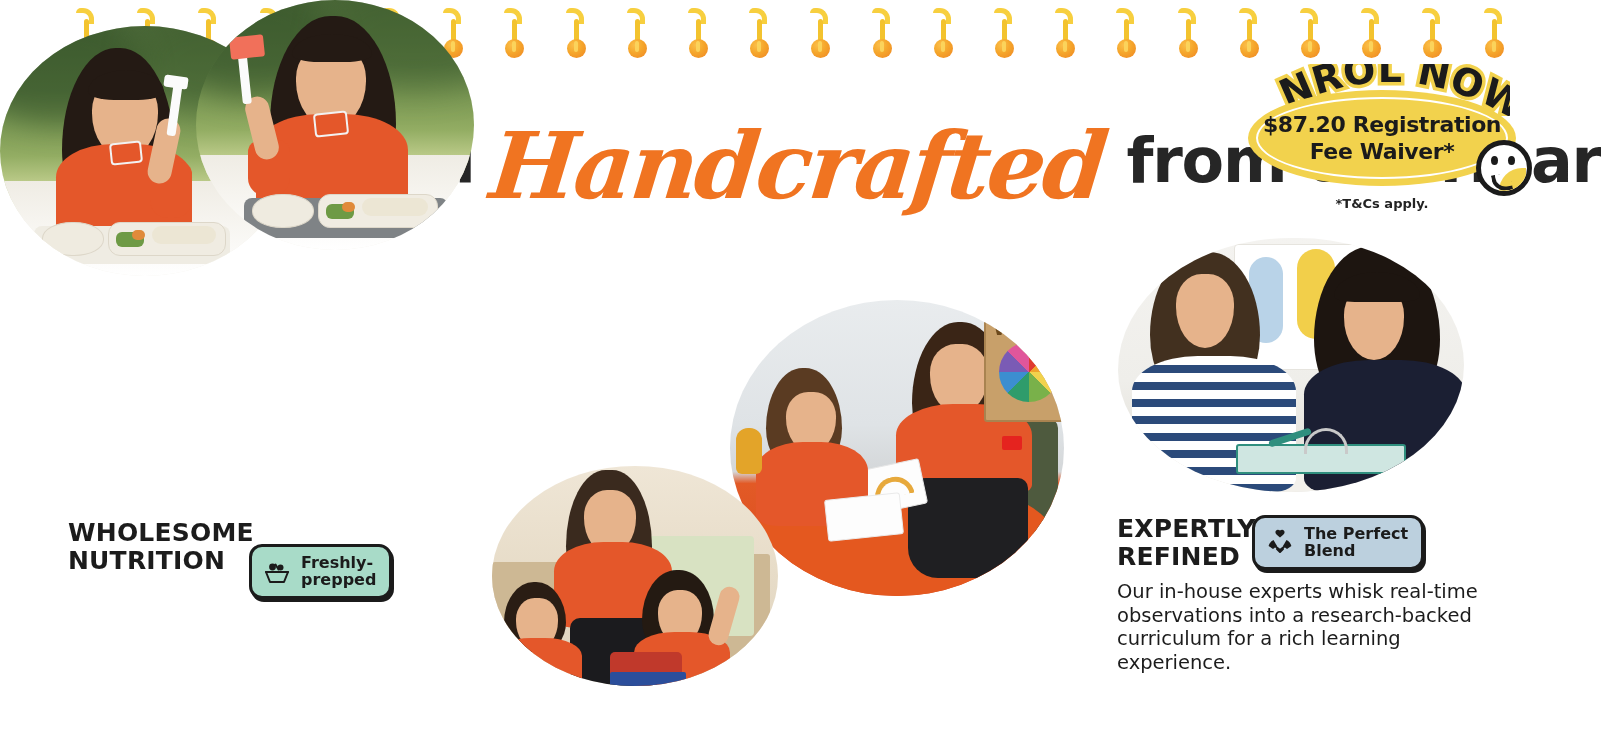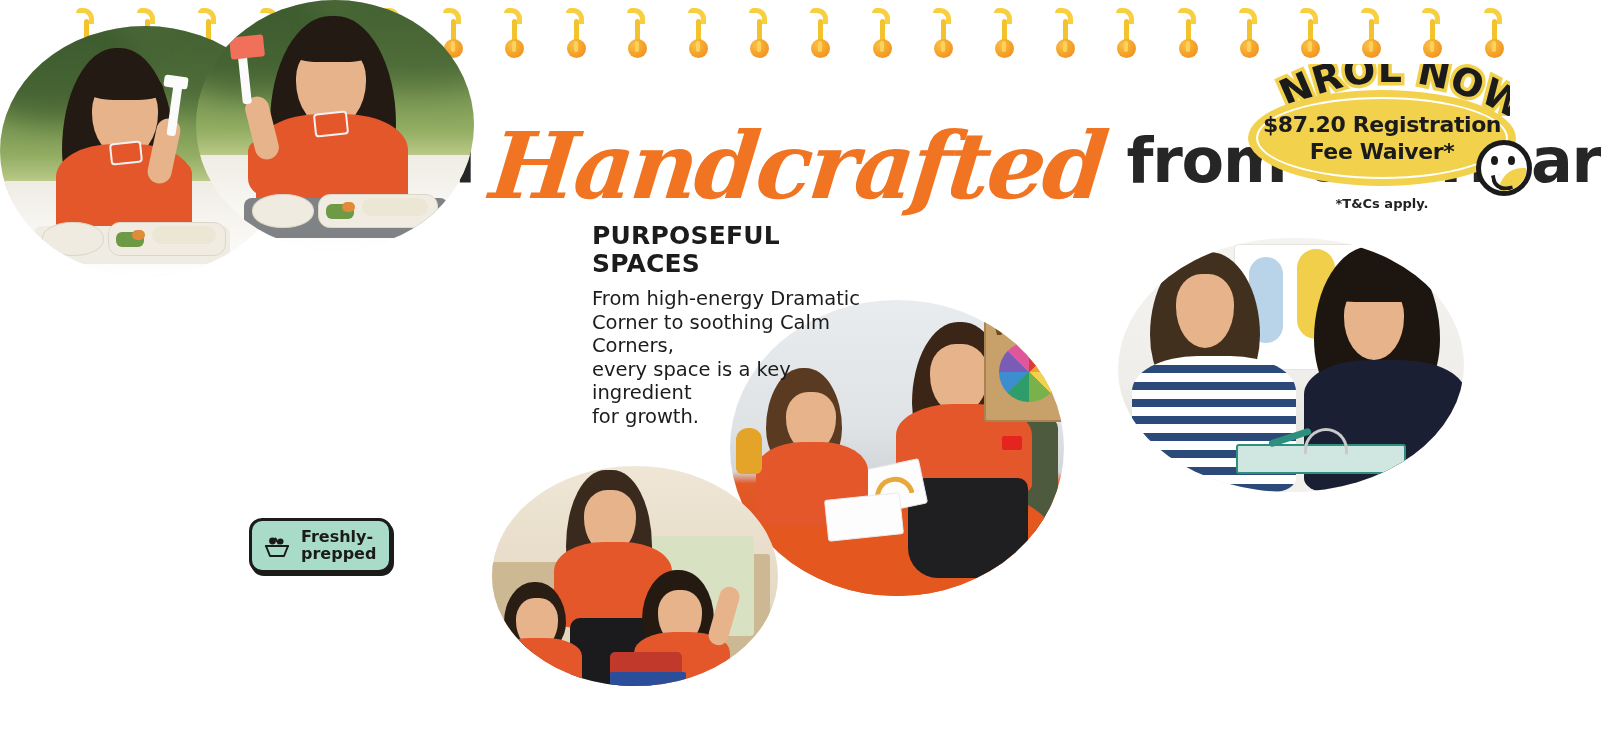--- a/index.html
+++ b/index.html
@@ -460,21 +460,21 @@
     font-weight: 700;
     font-size: 16px;
     line-height: 1.08;
     color: #1b1b1b;
     white-space: pre-line;
   }
   .pill-icon { width: 30px; height: 30px; flex: 0 0 30px; }
   .pill-icon svg { display: block; width: 30px; height: 30px; }
 
   .badge-built { position: absolute; left: 868px; top: 218px; }
-  .badge-fresh { position: absolute; left: 249px; top: 518px; }
+  .badge-fresh { position: absolute; left: 249px; top: 544px; }
   .badge-blend { position: absolute; left: 1252px; top: 515px; }
 </style>
 </head>
 <body>
 
 <div class="stage">
 
   <div class="drip-strip" id="dripStrip">
       <div class="drip" style="left: 72px;">
         <span class="hook"></span>
@@ -766,40 +766,57 @@
     <div class="adult-hair dark" style="left:196px;top:8px;width:126px;height:166px;"></div>
     <div class="face" style="left:226px;top:46px;width:60px;height:76px;"></div>
     <div style="position:absolute;left:216px;top:34px;width:86px;height:30px;background:#1d1510;border-radius:50% 50% 24% 24% / 80% 80% 20% 20%;"></div>
     <div class="navy-top" style="left:186px;top:122px;width:162px;height:132px;"></div>
 
     <div class="book" style="left:118px;top:206px;width:170px;height:30px;"></div>
     <div style="position:absolute;left:186px;top:190px;width:44px;height:26px;border:3px solid #c9c9c9;border-bottom:none;border-radius:22px 22px 0 0;"></div>
     <div style="position:absolute;left:150px;top:196px;width:44px;height:7px;background:#2f8f7e;border-radius:4px;transform:rotate(-18deg);"></div>
   </div>
 
-  <div class="sec-purposeful">
-    <div class="sec-title">PURPOSEFUL SPACES</div>
-    <div class="sec-body">From high-energy Dramatic
-Corner to soothing Calm Corners,
-every space is a key ingredient
-for growth.</div>
-  </div>
 
   <div class="sec-wholesome">
+    <div class="sec-title">WHOLESOME
+NUTRITION</div>
   </div>
   <div class="badge-fresh">
     <div class="pill pill-mint">
       <span class="pill-icon">
         <svg viewBox="0 0 30 30" fill="none" stroke="#1b1b1b" stroke-width="2" stroke-linecap="round" stroke-linejoin="round">
           <path d="M4 16 H26 L22 26 H8 Z" fill="none"></path>
           <path d="M4 16 C4 16 8 16 15 16 C22 16 26 16 26 16"></path>
           <circle cx="10.5" cy="11" r="3.4" fill="#1b1b1b" stroke="none"></circle>
           <circle cx="18.5" cy="11.5" r="3" fill="#1b1b1b" stroke="none"></circle>
           <path d="M13.5 8.5 L16.5 13.5"></path>
         </svg>
       </span>
       <span class="pill-text">Freshly-
 prepped</span>
     </div>
   </div>
 
+  <div class="sec-expertly">
+    <div class="sec-title">EXPERTLY
+REFINED</div>
+    <div class="sec-body">Our in-house experts whisk real-time
+observations into a research-backed
+curriculum for a rich learning experience.</div>
+  </div>
+  <div class="badge-blend">
+    <div class="pill pill-blue">
+      <span class="pill-icon">
+        <svg viewBox="0 0 30 30" fill="none" stroke="#1b1b1b" stroke-width="2" stroke-linecap="round" stroke-linejoin="round">
+          <path d="M15 3.6 C13.4 1.8 10.4 2.6 10.4 5.2 C10.4 7.3 13.2 9 15 10.4 C16.8 9 19.6 7.3 19.6 5.2 C19.6 2.6 16.6 1.8 15 3.6 Z" fill="#1b1b1b" stroke="none"></path>
+          <path d="M8.5 13 C6 14.2 4.2 16.4 3.6 19 L8 22 L12 19" fill="#1b1b1b" stroke="none"></path>
+          <path d="M21.5 13 C24 14.2 25.8 16.4 26.4 19 L22 22 L18 19" fill="#1b1b1b" stroke="none"></path>
+          <path d="M10 19 L15 23 L20 19"></path>
+          <path d="M12 22 L15 25 L18 22"></path>
+        </svg>
+      </span>
+      <span class="pill-text">The Perfect
+Blend</span>
+    </div>
+  </div>
 
 </div>
 
 </body></html>

